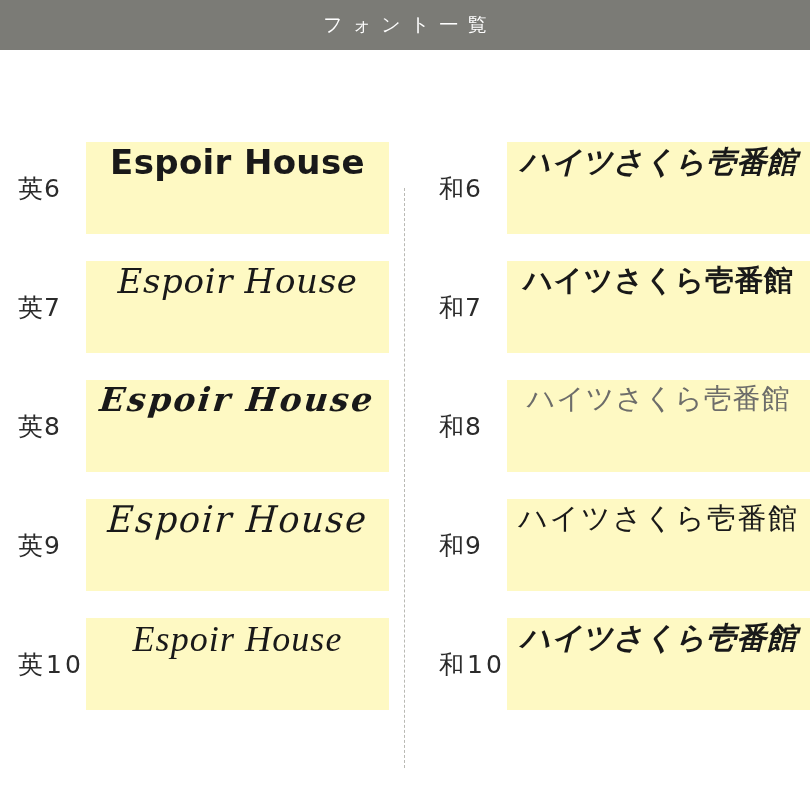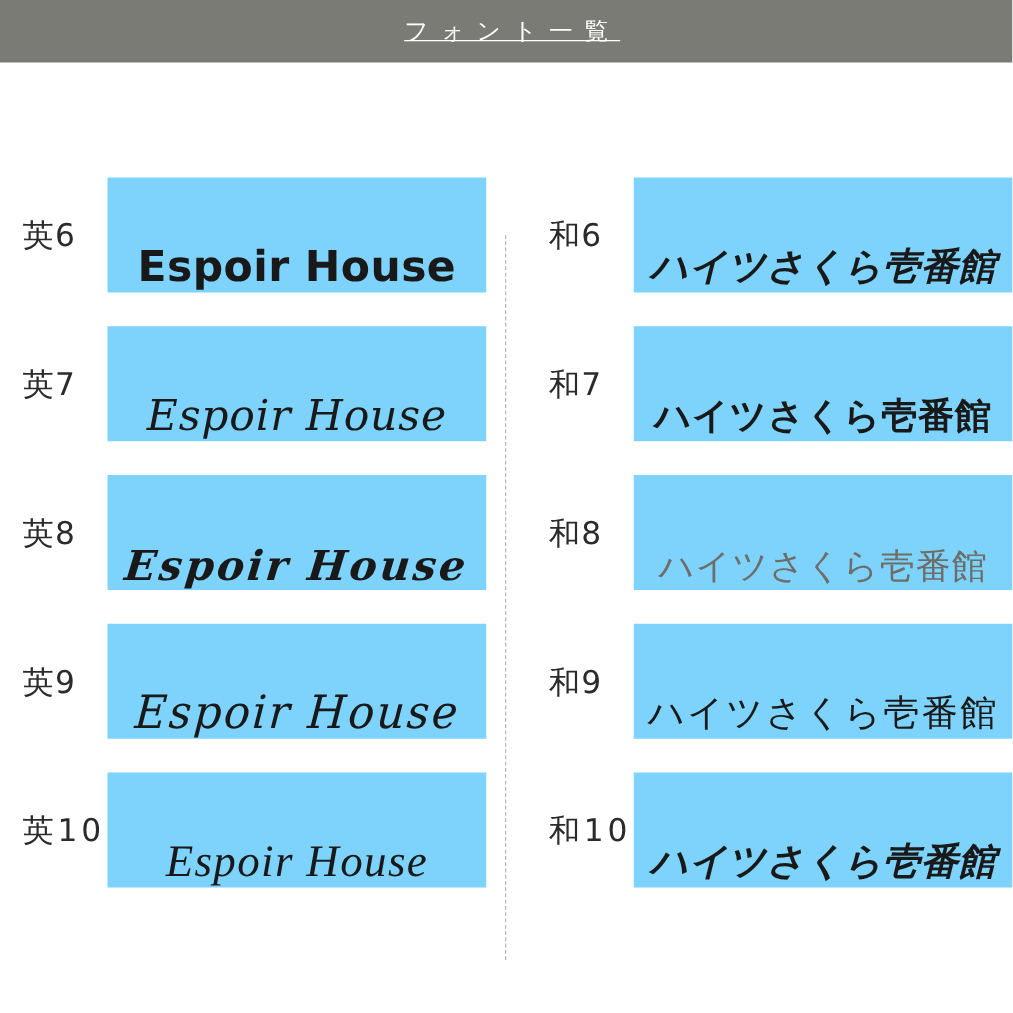--- a/index.html
+++ b/index.html
@@ -24,21 +24,20 @@
     justify-content: center;
     box-sizing: border-box;
   }
   .header-title {
     color: #ffffff;
     font-size: 19px;
     letter-spacing: 0.5em;
     text-indent: 0.5em;
     font-family: "DejaVu Sans", sans-serif;
     font-weight: 400;
-    text-decoration: underline;
   }
 
   
   .sheet {
     position: relative;
     width: 810px;
     height: 760px;
     box-sizing: border-box;
     padding: 88px 0 0 0;
   }
@@ -81,23 +80,23 @@
     letter-spacing: 0.04em;
     text-align: left;
     padding-left: 4px;
     box-sizing: border-box;
   }
   .row-label.narrow { letter-spacing: 0.12em; }
 
   .sample {
     flex: 1 1 auto;
     height: 92px;
-    background: #7dd3fc;
-    display: flex;
-    align-items: flex-end;
+    background: #fef9c3;
+    display: flex;
+    align-items: flex-start;
     justify-content: center;
     overflow: hidden;
     box-sizing: border-box;
   }
   .sample span {
     display: block;
     white-space: nowrap;
     color: #191919;
   }
 

